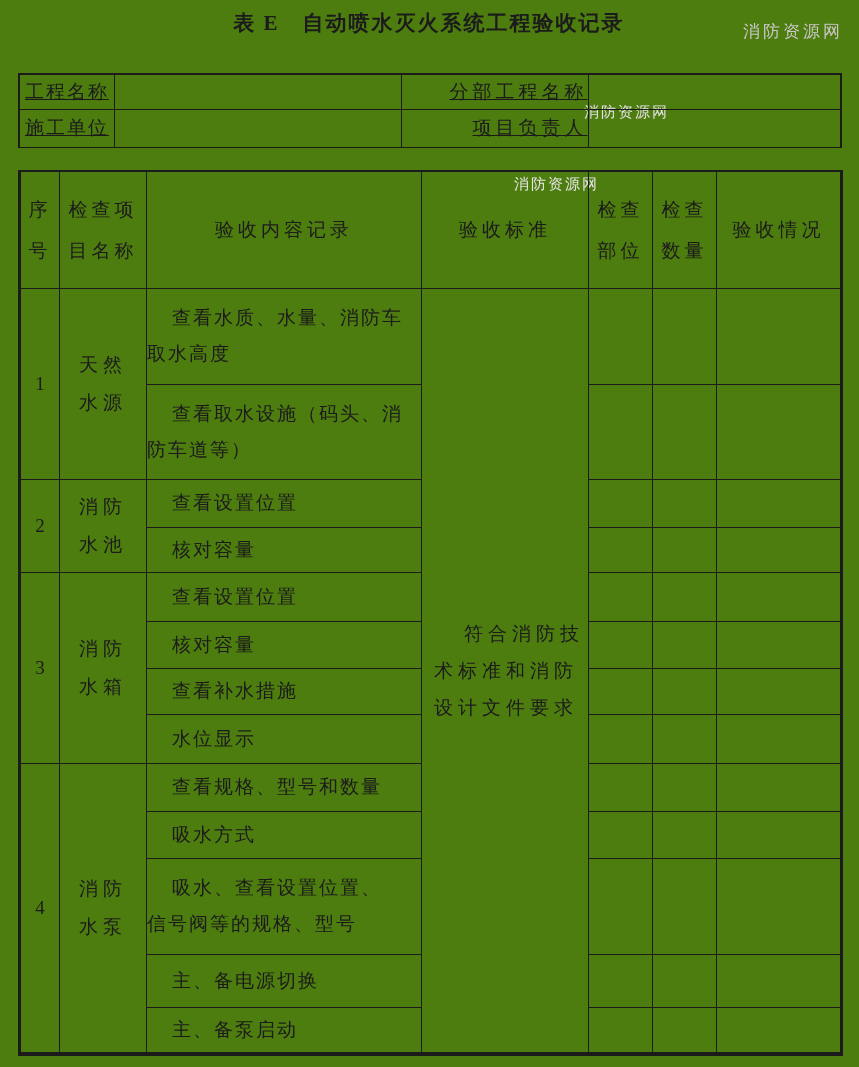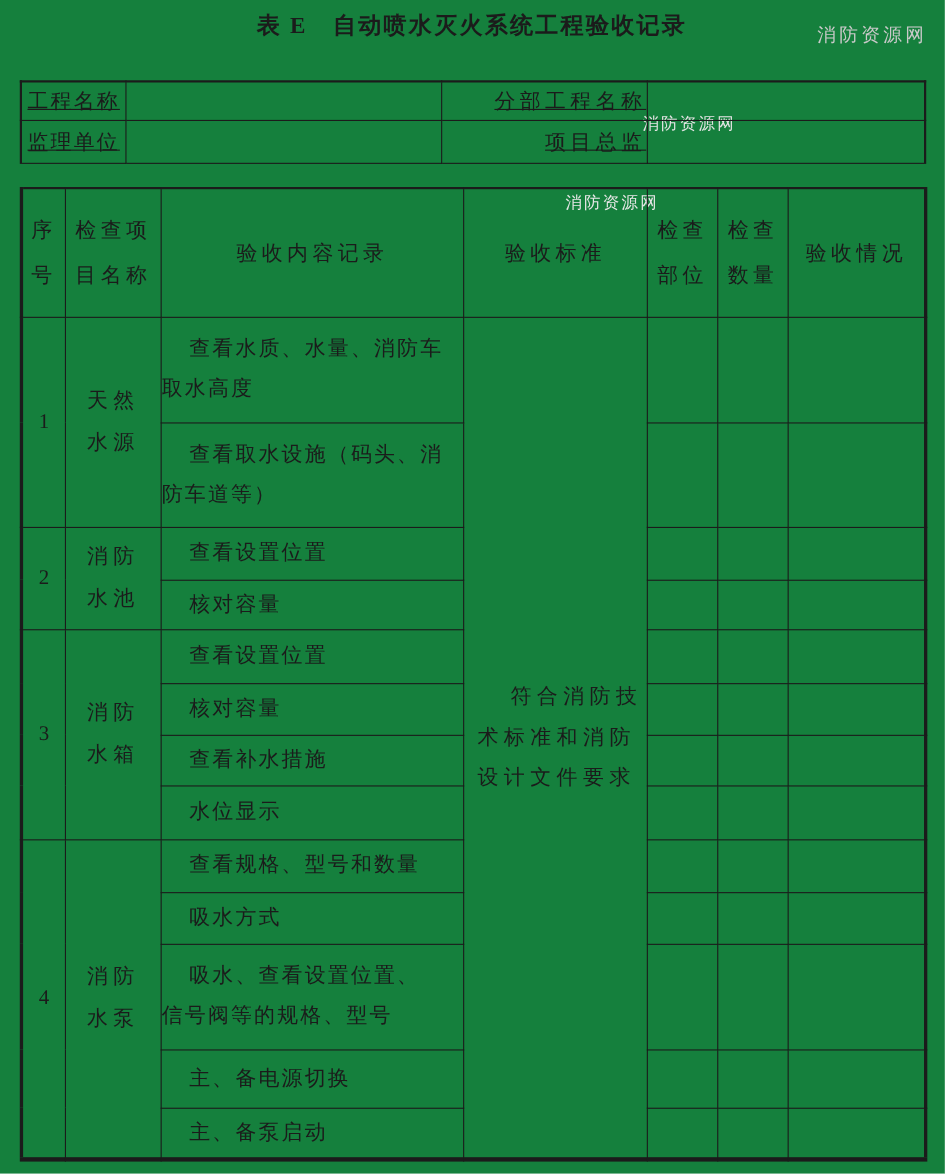--- a/index.html
+++ b/index.html
@@ -1,21 +1,21 @@
 <!DOCTYPE html>
 <html><head>
 <meta charset="utf-8">
 <style>
   html,body { margin:0; padding:0; background:#ffffff; }
   body {
     width:859px; height:1067px;
     font-family:"Liberation Serif","DejaVu Serif",serif;
     color:#1b1b1b;
   }
-  .page { position:relative; width:859px; height:1067px; background:#15803d; overflow:hidden; }
+  .page { position:relative; width:859px; height:1067px; background:#4d7c0f; overflow:hidden; }
 
   .title {
     position:absolute; top:9px; left:18px; width:822px;
     text-align:center; font-size:21px; font-weight:bold; letter-spacing:2px;
     white-space:nowrap;
   }
   .watermark {
     position:absolute; font-family:"Liberation Sans","DejaVu Sans",sans-serif;
     white-space:nowrap;
   }
@@ -64,24 +64,24 @@
         <col style="width:187px">
         <col style="width:253px">
       </colgroup>
     <tbody>
         <tr style="height:35px">
       <td class="info-label">工程名称</td>
       <td></td>
       <td class="info-label2">分部工程名称</td>
       <td></td>
     </tr>
-    <tr style="height:39px">
-      <td class="info-label">监理单位</td>
-      <td></td>
-      <td class="info-label2">项目总监</td>
+    <tr style="height:38px">
+      <td class="info-label">施工单位</td>
+      <td></td>
+      <td class="info-label2">项目负责人</td>
       <td></td>
     </tr>
   </tbody>
     </table>
 
   <table class="main-table">
     <colgroup>
       <col style="width:40px">
         <col style="width:87px">
         <col style="width:275px">

